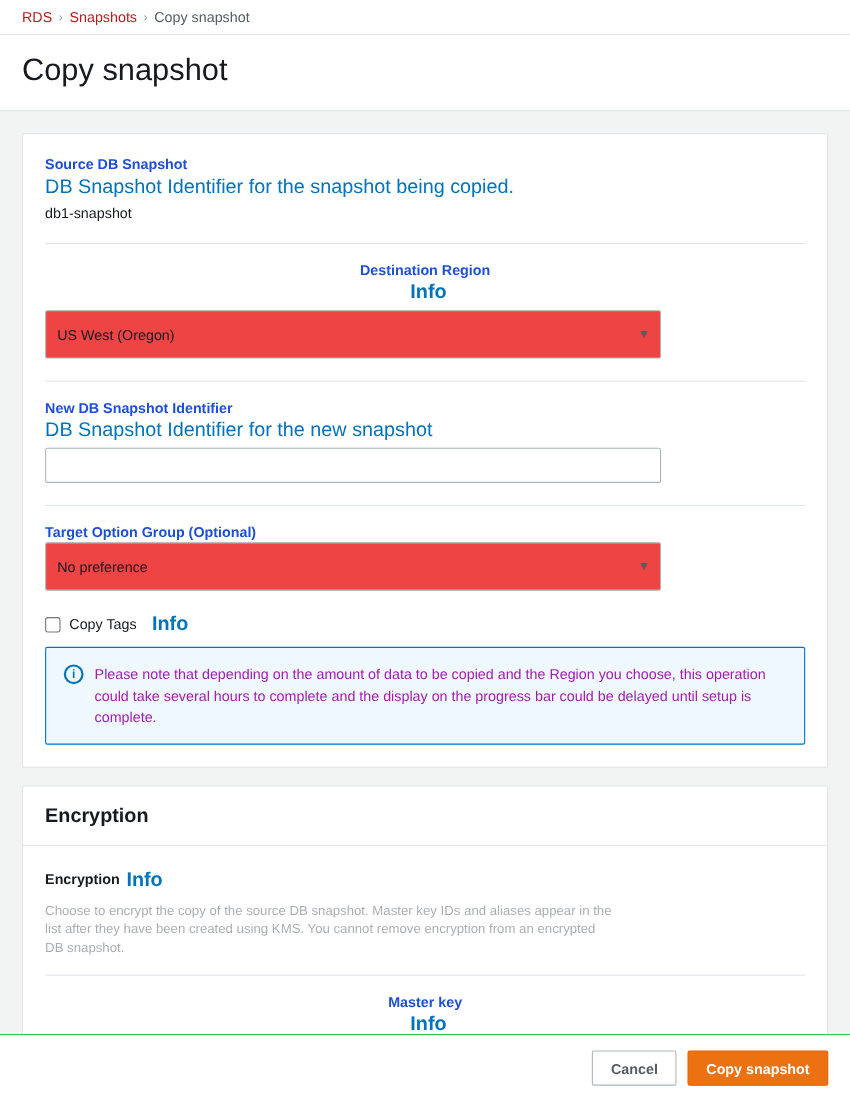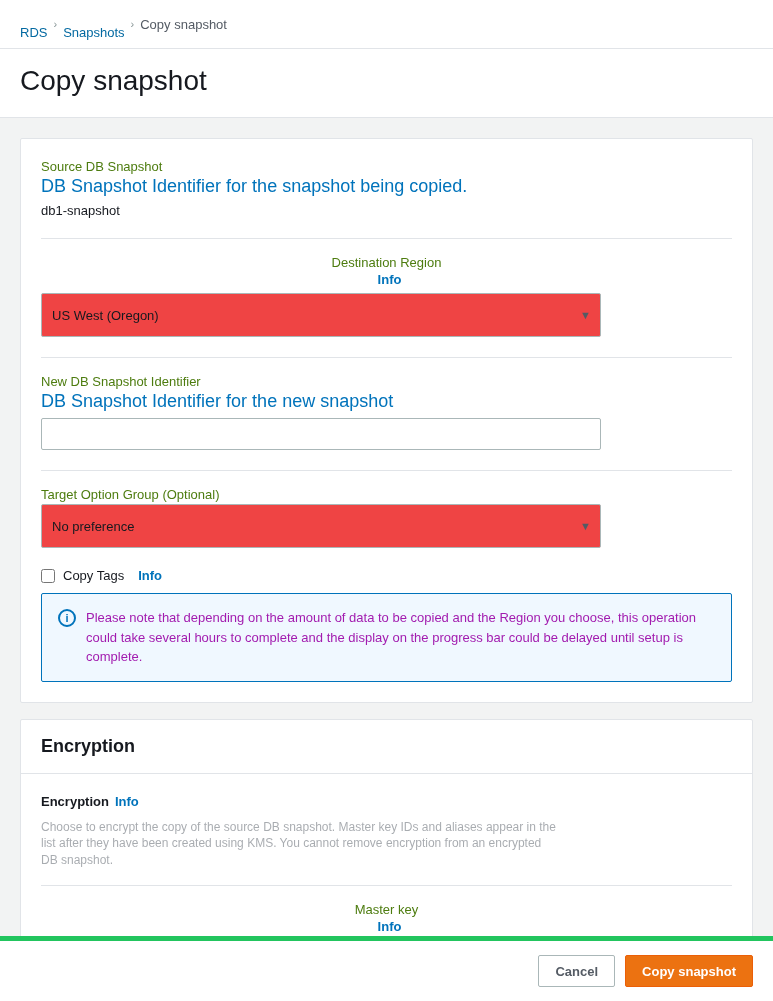--- a/index.html
+++ b/index.html
@@ -15,24 +15,23 @@
     .breadcrumb {
       background: #fff;
       padding: 8px 20px;
       border-bottom: 1px solid #e1e4e8;
       display: flex;
       align-items: center;
       gap: 6px;
       font-size: 13px;
     }
     .breadcrumb-link {
-      color: #0369a1;
+      color: #b91c1c;
       text-decoration: none;
       cursor: pointer;
-      margin-top: 17px;
     }
     .breadcrumb-separator {
       color: #879596;
       font-size: 11px;
     }
     .breadcrumb-current {
       color: #545b64;
     }
 
     
@@ -77,38 +76,38 @@
 
     
     .form-section {
       margin-bottom: 20px;
     }
     .form-section:last-child {
       margin-bottom: 0;
     }
     .field-label {
       font-size: 13px;
-      font-weight: 400;
-      color: #4d7c0f;
+      font-weight: 700;
+      color: #1d4ed8;
       margin-bottom: 2px;
     }
     .field-description {
       font-size: 18px;
       color: #0073bb;
       margin-bottom: 6px;
     }
     .field-value {
       font-size: 13px;
       color: #16191f;
     }
 
     
     .info-link {
       color: #0073bb;
-      font-size: 13px;
+      font-size: 18px;
       font-weight: 600;
       cursor: pointer;
       text-decoration: none;
       margin-left: 6px;
     }
 
     
     .select-wrapper {
       position: relative;
       display: inline-block;
@@ -238,21 +237,21 @@
       margin: 16px 0;
     }
 
     
     .footer {
       position: fixed;
       bottom: 0;
       left: 0;
       right: 0;
       background: #fff;
-      border-top: 5px solid #22c55e;
+      border-top: 1px solid #22c55e;
       padding: 14px 20px;
       display: flex;
       justify-content: flex-end;
       gap: 10px;
       z-index: 100;
     }
     .btn {
       padding: 6px 16px;
       font-size: 13px;
       font-weight: 600;

